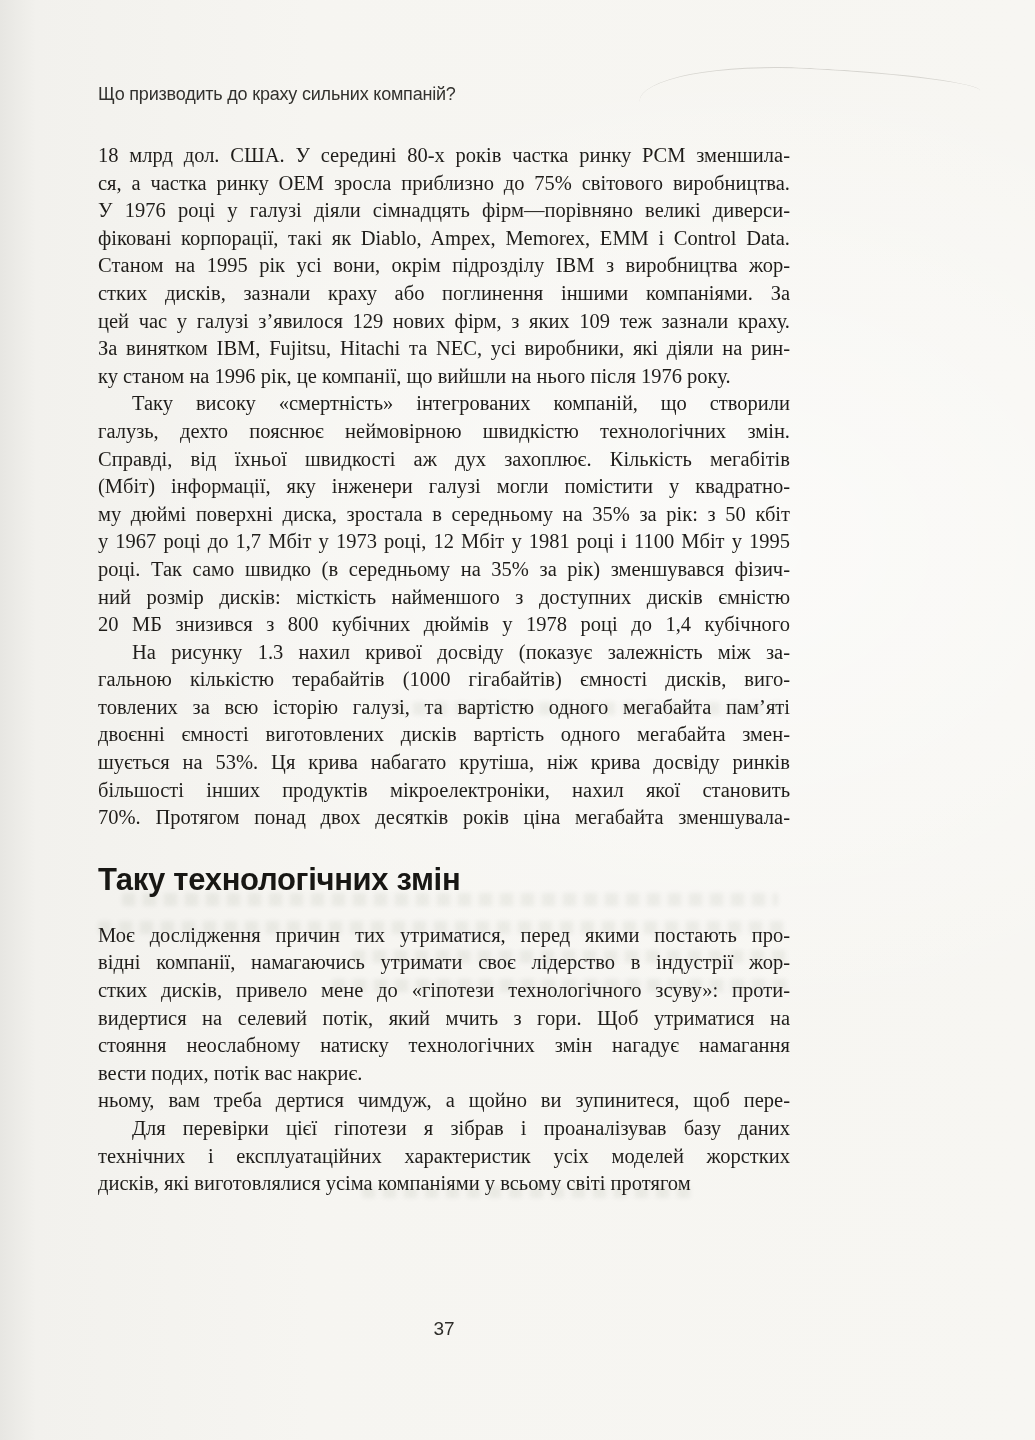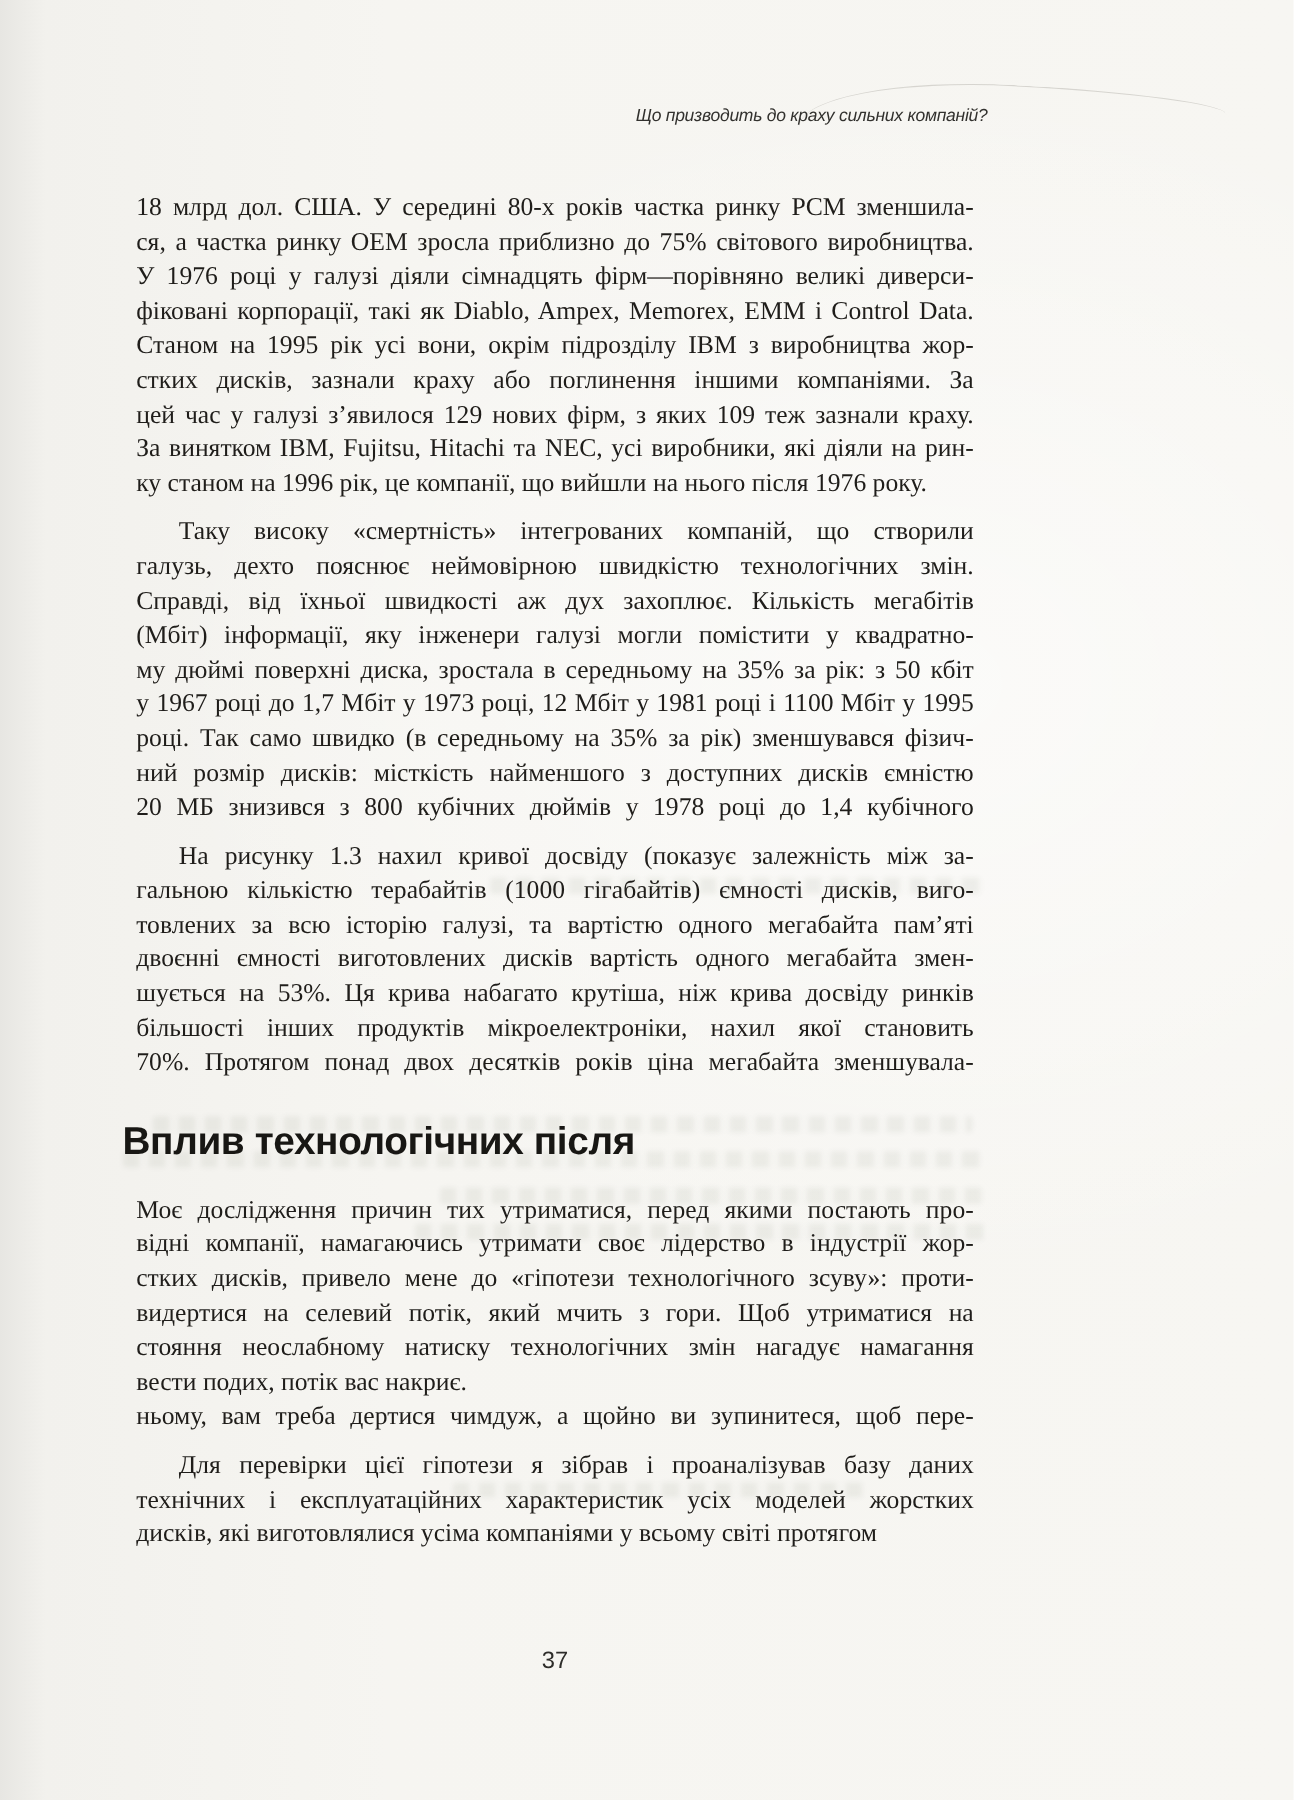--- a/index.html
+++ b/index.html
@@ -13,33 +13,32 @@
     background:
       radial-gradient(ellipse 900px 700px at 72% 38%, rgba(255,255,255,0.55), rgba(255,255,255,0) 70%),
       linear-gradient(90deg, #e7e6e2 0%, #f2f1ed 3.5%, #f6f5f1 30%, #f7f6f2 100%);
     overflow: hidden;
     font-family: "Liberation Serif", "DejaVu Serif", serif;
     color: #1f1d1a;
   }
   .running-head {
     position: absolute;
     top: 84px; left: 98px; width: 692px;
-    text-align: right;
+    text-align: left;
     font-family: "Liberation Sans", "DejaVu Sans", sans-serif;
-    font-size: 14px;
+    font-size: 18px;
     letter-spacing: -0.2px;
     color: #32312e;
-    font-style: italic;
   }
   .text-column {
     position: absolute;
     top: 142px; left: 98px; width: 692px;
     font-size: 20.5px;
   }
-  .paragraph { margin: 11px; }
+  .paragraph { margin: 0; }
   .line {
     line-height: 27.6px;
     text-align: justify;
     text-align-last: justify;
     text-justify: inter-word;
     white-space: normal;
   }
   .line.last { text-align-last: left; }
   .line.indent { text-indent: 34px; }
   .section-heading {
@@ -117,21 +116,21 @@
       </div>
       <div class="paragraph">
         <div class="line indent">На рисунку 1.3 нахил кривої досвіду (показує залежність між за-</div>
         <div class="line">гальною кількістю терабайтів (1000 гігабайтів) ємності дисків, виго-</div>
         <div class="line">товлених за всю історію галузі, та вартістю одного мегабайта пам’яті</div>
         <div class="line">двоєнні ємності виготовлених дисків вартість одного мегабайта змен-</div>
         <div class="line">шується на 53%. Ця крива набагато крутіша, ніж крива досвіду ринків</div>
         <div class="line">більшості інших продуктів мікроелектроніки, нахил якої становить</div>
         <div class="line">70%. Протягом понад двох десятків років ціна мегабайта зменшувала-</div>
       </div>
-      <h2 class="section-heading">Вплив технологічних після</h2>
+      <h2 class="section-heading">Таку технологічних змін</h2>
       <div class="paragraph">
         <div class="line">Моє дослідження причин тих утриматися, перед якими постають про-</div>
         <div class="line">відні компанії, намагаючись утримати своє лідерство в індустрії жор-</div>
         <div class="line">стких дисків, привело мене до «гіпотези технологічного зсуву»: проти-</div>
         <div class="line">видертися на селевий потік, який мчить з гори. Щоб утриматися на</div>
         <div class="line">стояння неослабному натиску технологічних змін нагадує намагання</div>
         <div class="line last">вести подих, потік вас накриє.</div>
         <div class="line">ньому, вам треба дертися чимдуж, а щойно ви зупинитеся, щоб пере-</div>
       </div>
       <div class="paragraph">

